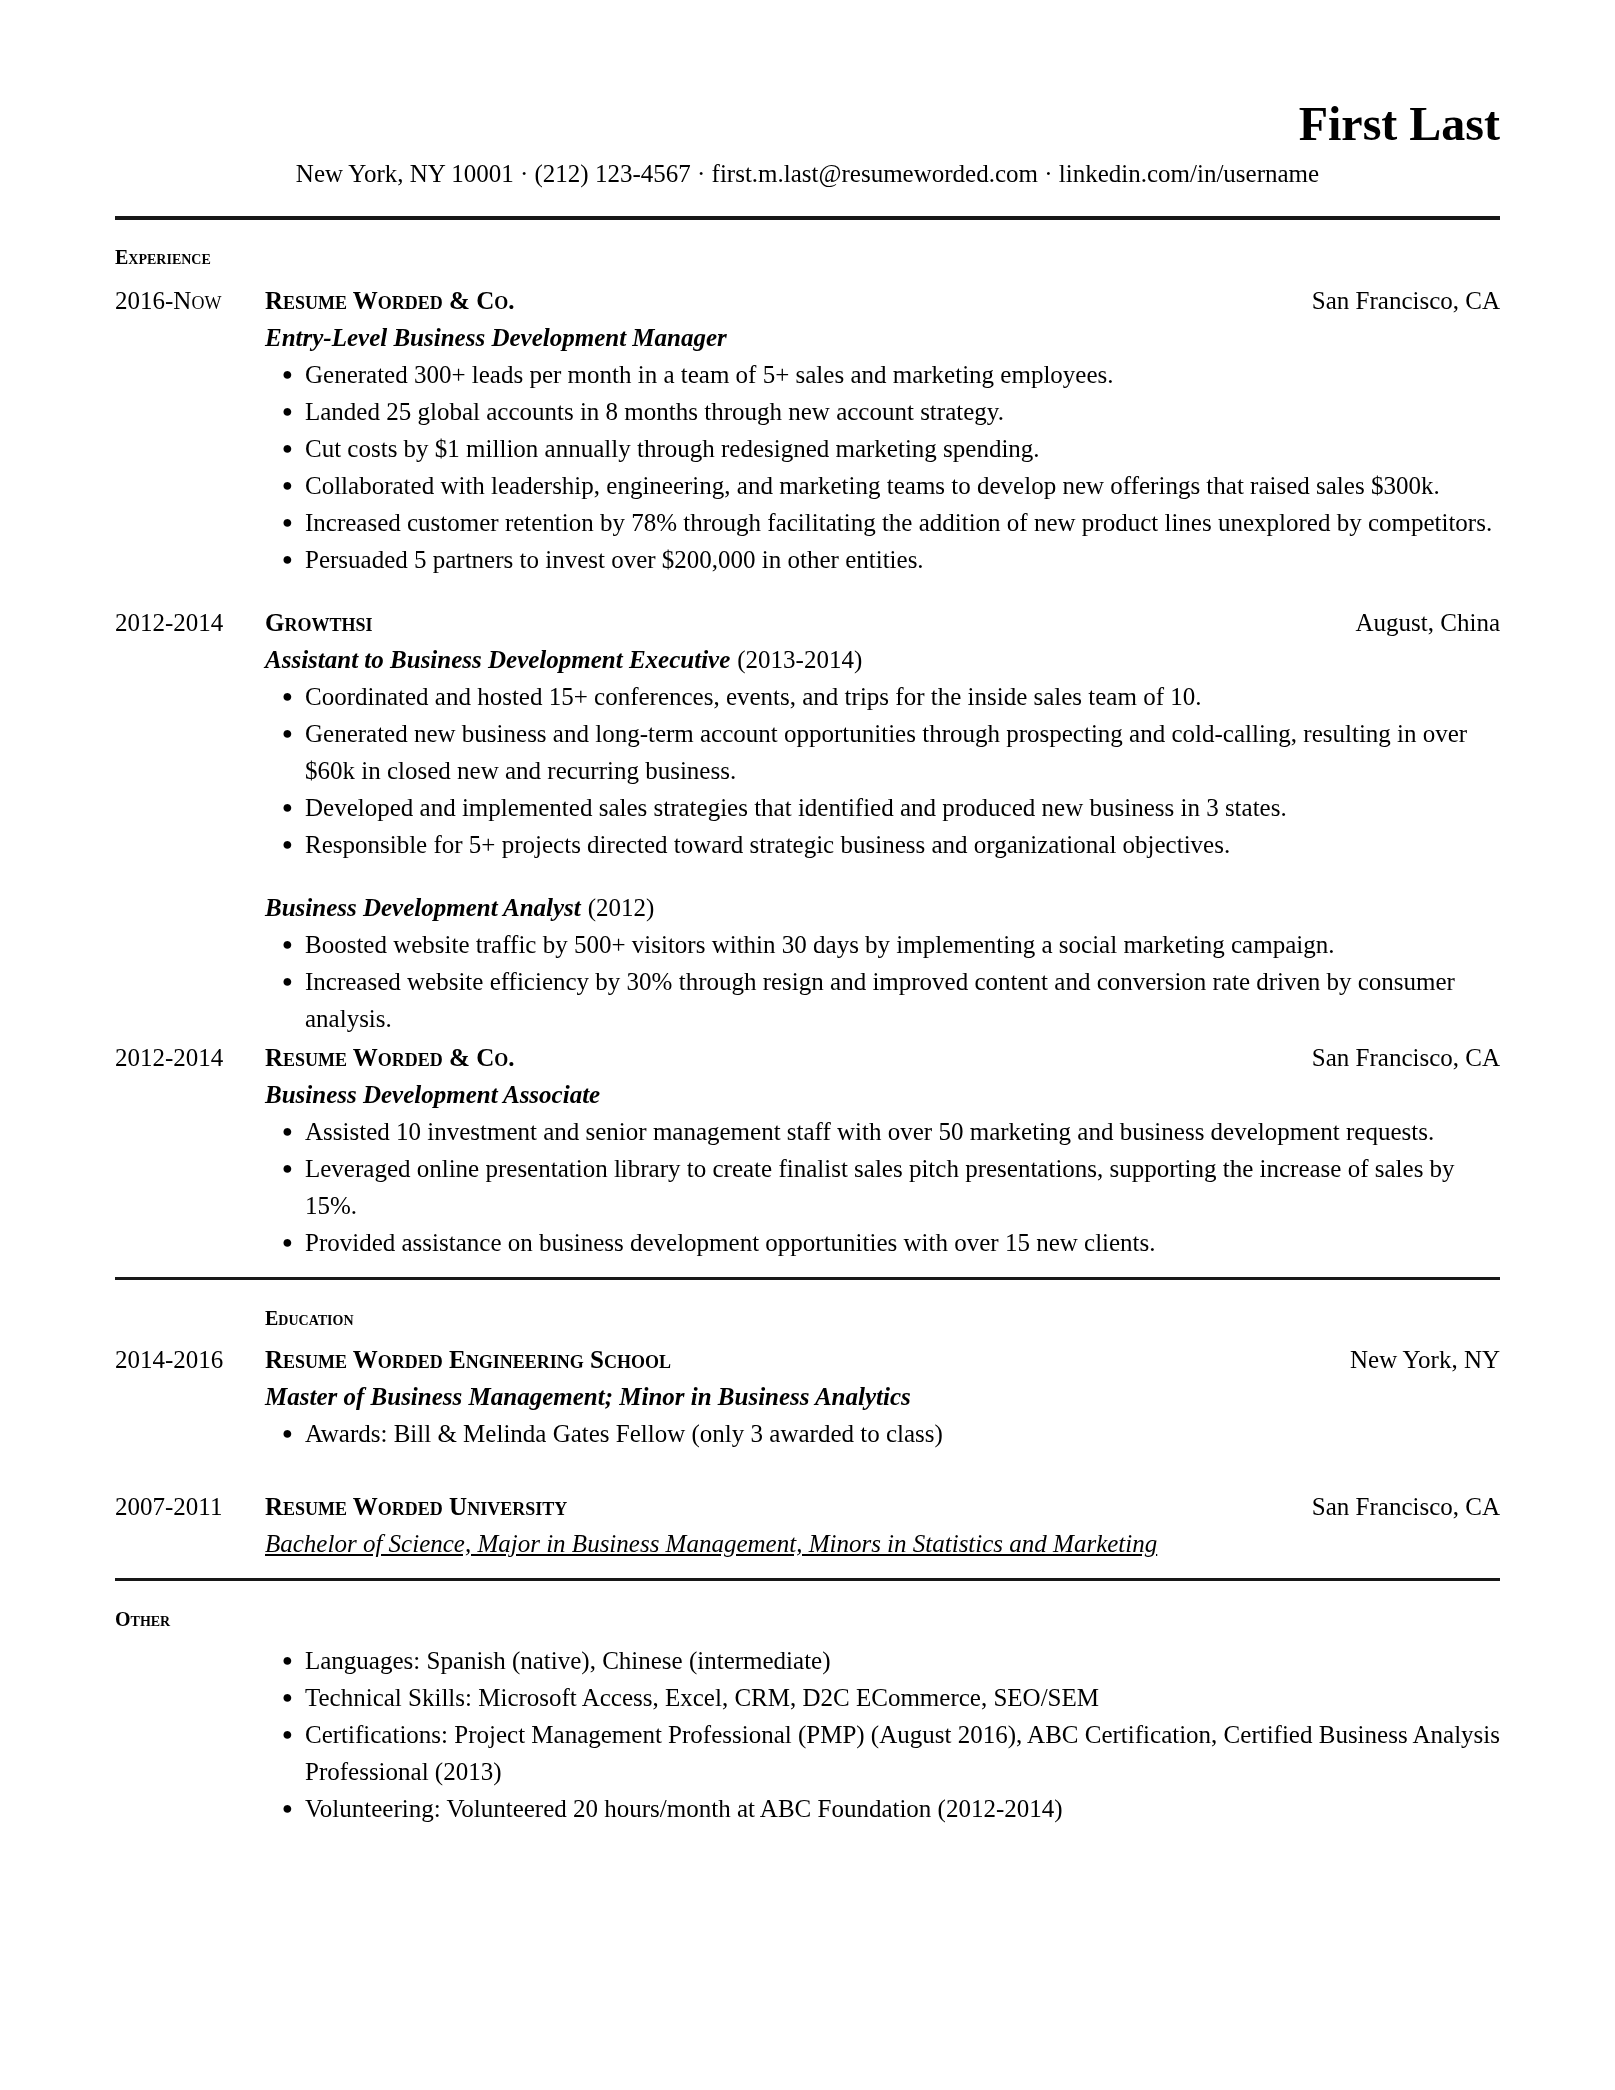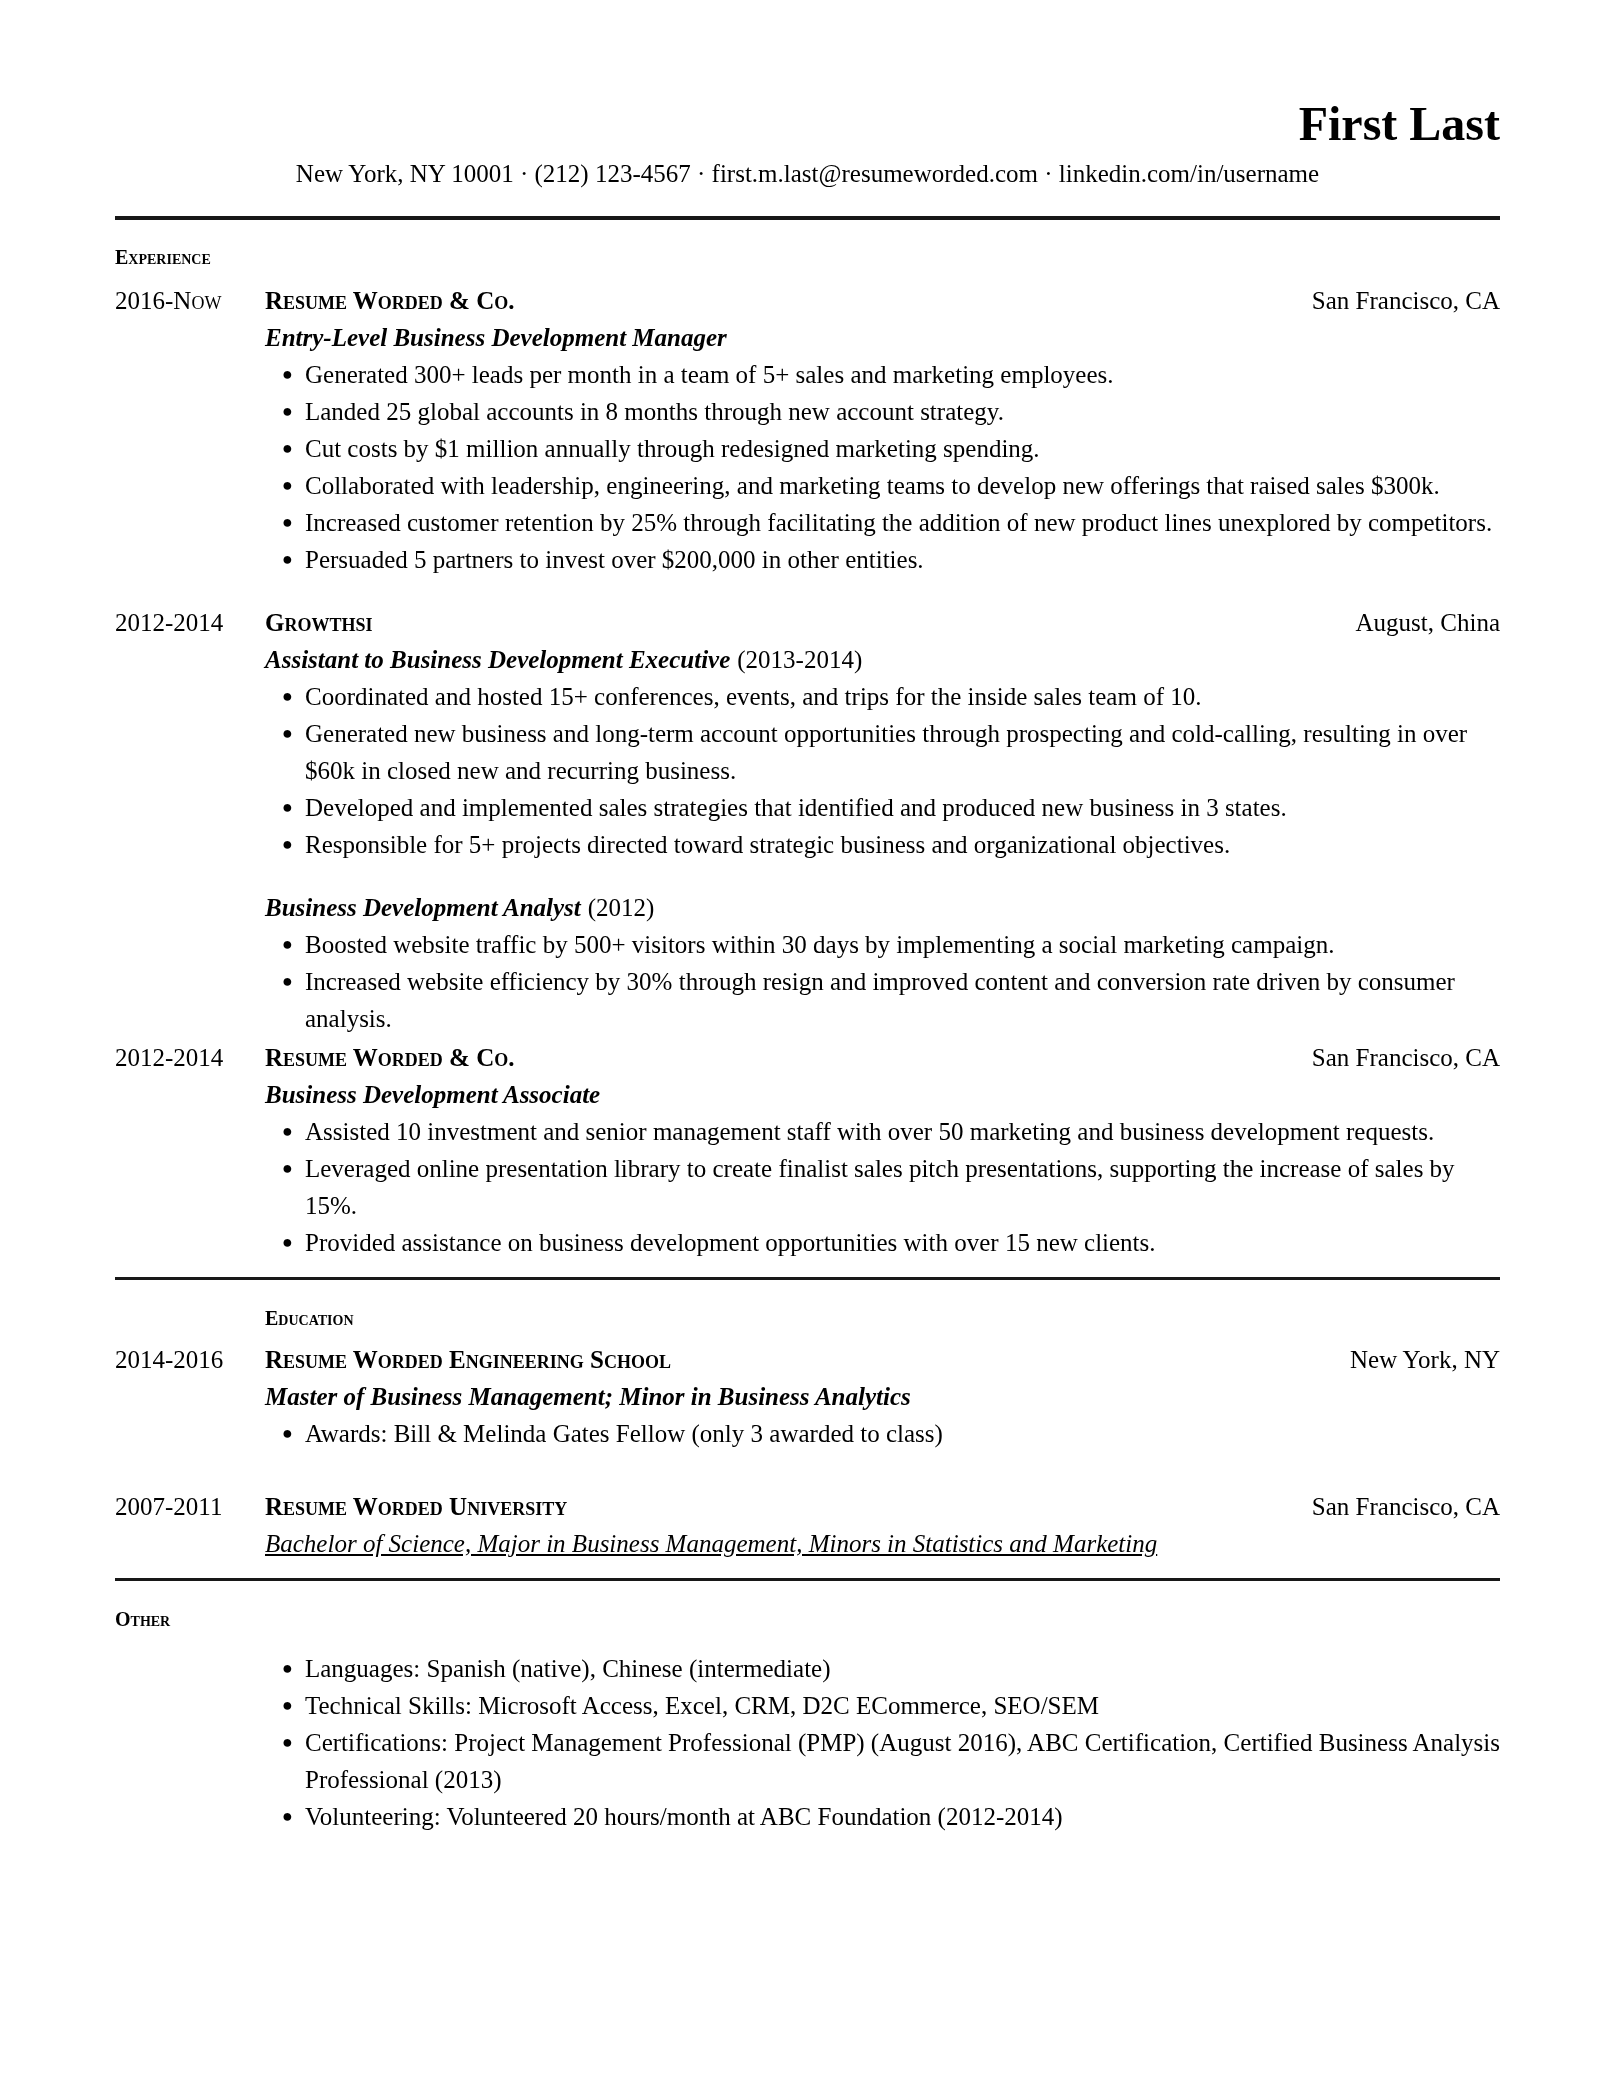--- a/index.html
+++ b/index.html
@@ -49,21 +49,21 @@
   .company { flex: 1 1 auto; font-weight: 700; font-variant: small-caps; }
   .location { flex: 0 0 auto; text-align: right; }
 
   .role { margin-left: 150px; font-weight: 700; font-style: italic; }
   .role-suffix { font-weight: 400; font-style: normal; margin-left: 0.28em; }
   .degree.plain { font-weight: 400; text-decoration: underline; }
 
   .subrole { margin-top: 26px; }
 
   ul.bullets { list-style: none; margin: 0 0 0 150px; padding: 0; }
-  ul.bullets.freestanding { margin-top: 12px; }
+  ul.bullets.freestanding { margin-top: 4px; }
   ul.bullets > li { position: relative; padding-left: 40px; }
   ul.bullets > li::before {
     content: "●";
     position: absolute;
     left: 17px;
     top: 0;
     font-size: 18px;
     line-height: 37px;
   }
 </style>
@@ -84,21 +84,21 @@
         <span class="dates">2016-Now</span>
         <span class="company">Resume Worded &amp; Co.</span>
         <span class="location">San Francisco, CA</span>
       </div>
       <div class="role"><span class="role-title">Entry-Level Business Development Manager</span><span class="role-suffix"></span></div>
       <ul class="bullets">
         <li>Generated 300+ leads per month in a team of 5+ sales and marketing employees.</li>
         <li>Landed 25 global accounts in 8 months through new account strategy.</li>
         <li>Cut costs by $1 million annually through redesigned marketing spending.</li>
         <li>Collaborated with leadership, engineering, and marketing teams to develop new offerings that raised sales $300k.</li>
-        <li>Increased customer retention by 25% through facilitating the addition of new product lines unexplored by competitors.</li>
+        <li>Increased customer retention by 78% through facilitating the addition of new product lines unexplored by competitors.</li>
         <li>Persuaded 5 partners to invest over $200,000 in other entities.</li>
       </ul>
     </div>
 
     <div class="entry gap-lg">
       <div class="entry-head">
         <span class="dates">2012-2014</span>
         <span class="company">Growthsi</span>
         <span class="location">August, China</span>
       </div>

